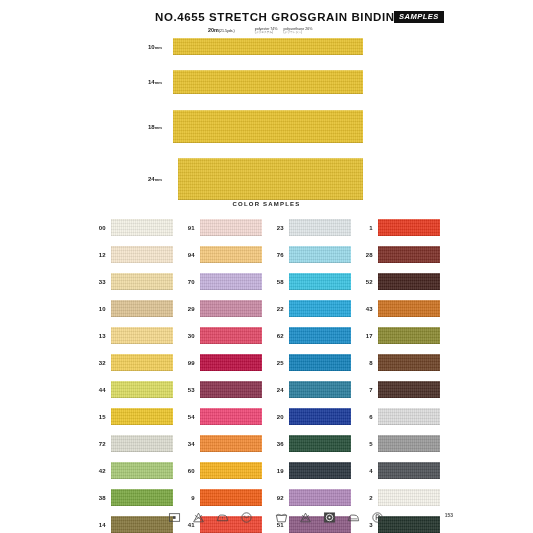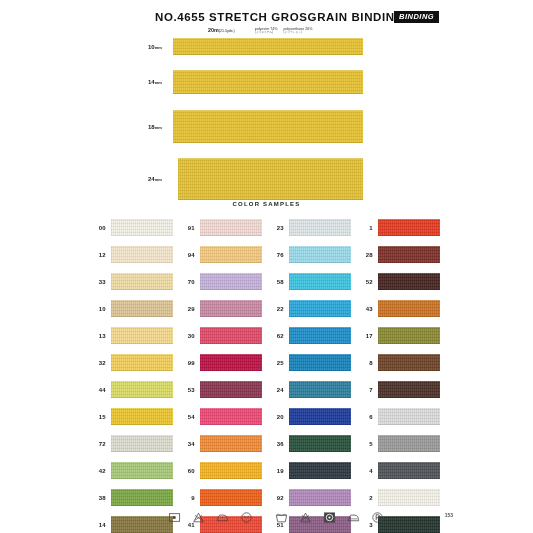--- a/index.html
+++ b/index.html
@@ -92,21 +92,21 @@
     font-size:5px;color:#555;font-weight:bold;
   }
 </style>
 </head>
 <body>
 
 <div class="page">
 
   <div class="header">
     <div class="title">NO.4655   STRETCH  GROSGRAIN  BINDING</div>
-    <div class="stretch-badge">BINDING</div>
+    <div class="stretch-badge">SAMPLES</div>
 
     <div class="spec-row">
       <div class="spec-len">
         <span>20m</span><span class="unit">(21.5yds.)</span>
       </div>
       <div class="spec-comp">
         <div class="spec-item">
           <span class="top">polyester  74%</span>
           <span class="bot">(ポリエステル)</span>
         </div>

